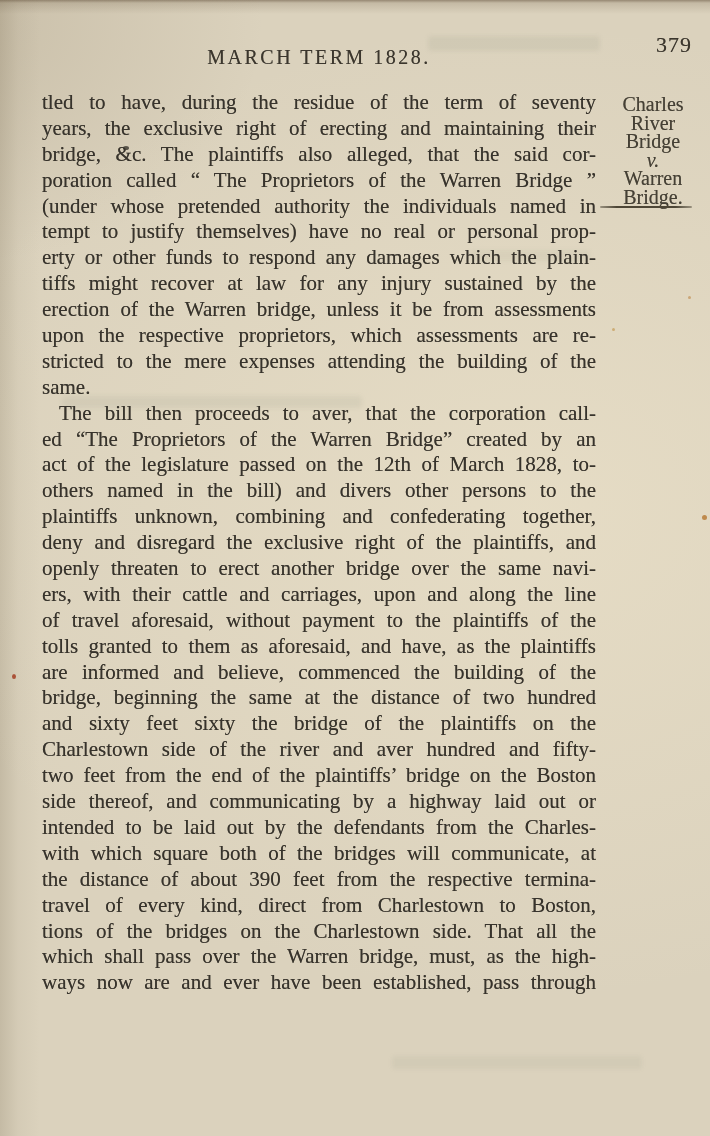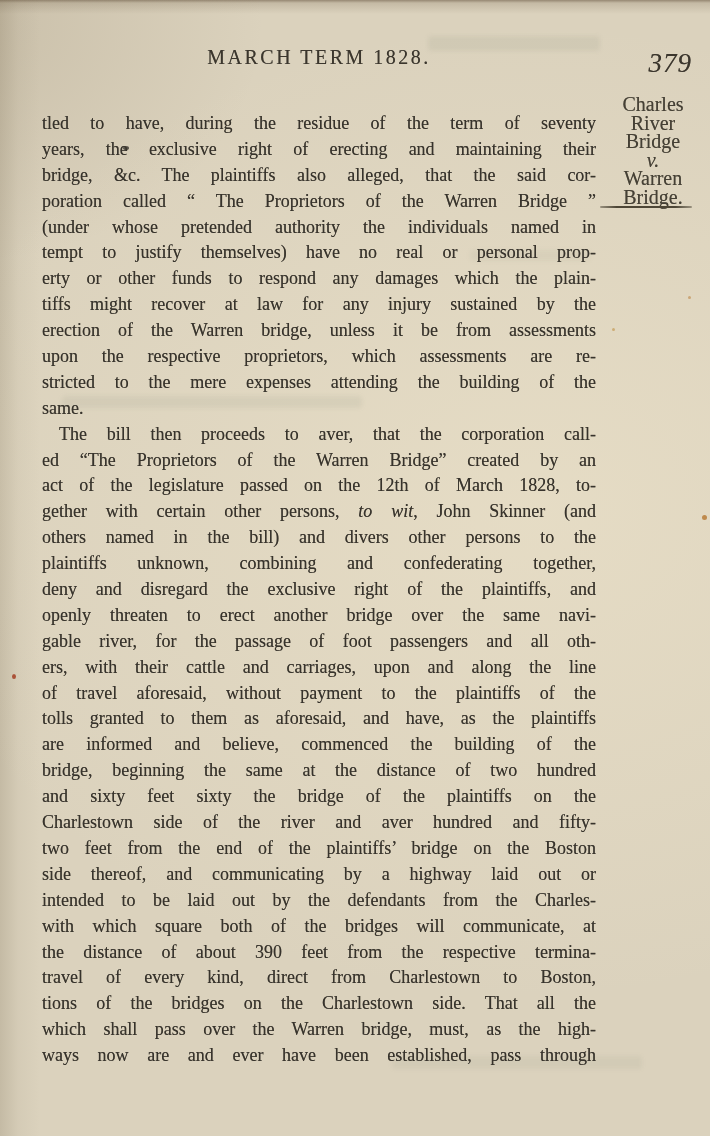--- a/index.html
+++ b/index.html
@@ -16,30 +16,28 @@
     font-family:"Liberation Serif","DejaVu Serif",serif;
     color:#37332c;
   }
   .running-head{
     position:absolute;left:42px;top:46px;width:554px;
     text-align:center;font-size:20px;letter-spacing:2.5px;
     color:#3b362d;
     text-shadow:0 0 0.5px rgba(59,54,45,0.55);
   }
   .page-num{
-    position:absolute;top:48px;right:18px;
-    font-size:27px;letter-spacing:1px;color:#3b362d;
+    position:absolute;top:32px;right:18px;
+    font-size:22px;letter-spacing:1px;color:#3b362d;
     text-shadow:0 0 0.5px rgba(59,54,45,0.55);
-    font-style:italic;
   }
   .body-text{
     position:absolute;left:42px;top:90px;width:554px;
-    font-size:18px;line-height:25.9px;
+    font-size:21px;line-height:25.9px;
     text-shadow:0 0 0.45px rgba(55,50,40,0.6);
-    margin-top:21px;
   }
   .line{
     text-align:justify;
     text-align-last:justify;
     -moz-text-align-last:justify;
     height:25.9px;white-space:nowrap;
   }
   .line.endpara{text-align-last:left;}
   .line.indent{text-indent:17px;}
   .sidenote{
@@ -91,26 +89,24 @@
       <div class="line">tempt to justify themselves) have no real or personal prop-</div>
       <div class="line">erty or other funds to respond any damages which the plain-</div>
       <div class="line">tiffs might recover at law for any injury sustained by the</div>
       <div class="line">erection of the Warren bridge, unless it be from assessments</div>
       <div class="line">upon the respective proprietors, which assessments are re-</div>
       <div class="line">stricted to the mere expenses attending the building of the</div>
       <div class="line endpara">same.</div>
       <div class="line indent">The bill then proceeds to aver, that the corporation call-</div>
       <div class="line">ed “The Proprietors of the Warren Bridge” created by an</div>
       <div class="line">act of the legislature passed on the 12th of March 1828, to-</div>
-      <div class="line"><span>gether with certain other persons, </span><i>to wit</i><span>, John Skinner (and</span></div>
       <div class="line">others named in the bill) and divers other persons to the</div>
       <div class="line">plaintiffs unknown, combining and confederating together,</div>
       <div class="line">deny and disregard the exclusive right of the plaintiffs, and</div>
       <div class="line">openly threaten to erect another bridge over the same navi-</div>
-      <div class="line">gable river, for the passage of foot passengers and all oth-</div>
       <div class="line">ers, with their cattle and carriages, upon and along the line</div>
       <div class="line">of travel aforesaid, without payment to the plaintiffs of the</div>
       <div class="line">tolls granted to them as aforesaid, and have, as the plaintiffs</div>
       <div class="line">are informed and believe, commenced the building of the</div>
       <div class="line">bridge, beginning the same at the distance of two hundred</div>
       <div class="line">and sixty feet sixty the bridge of the plaintiffs on the</div>
       <div class="line">Charlestown side of the river and aver hundred and fifty-</div>
       <div class="line">two feet from the end of the plaintiffs’ bridge on the Boston</div>
       <div class="line">side thereof, and communicating by a highway laid out or</div>
       <div class="line">intended to be laid out by the defendants from the Charles-</div>

